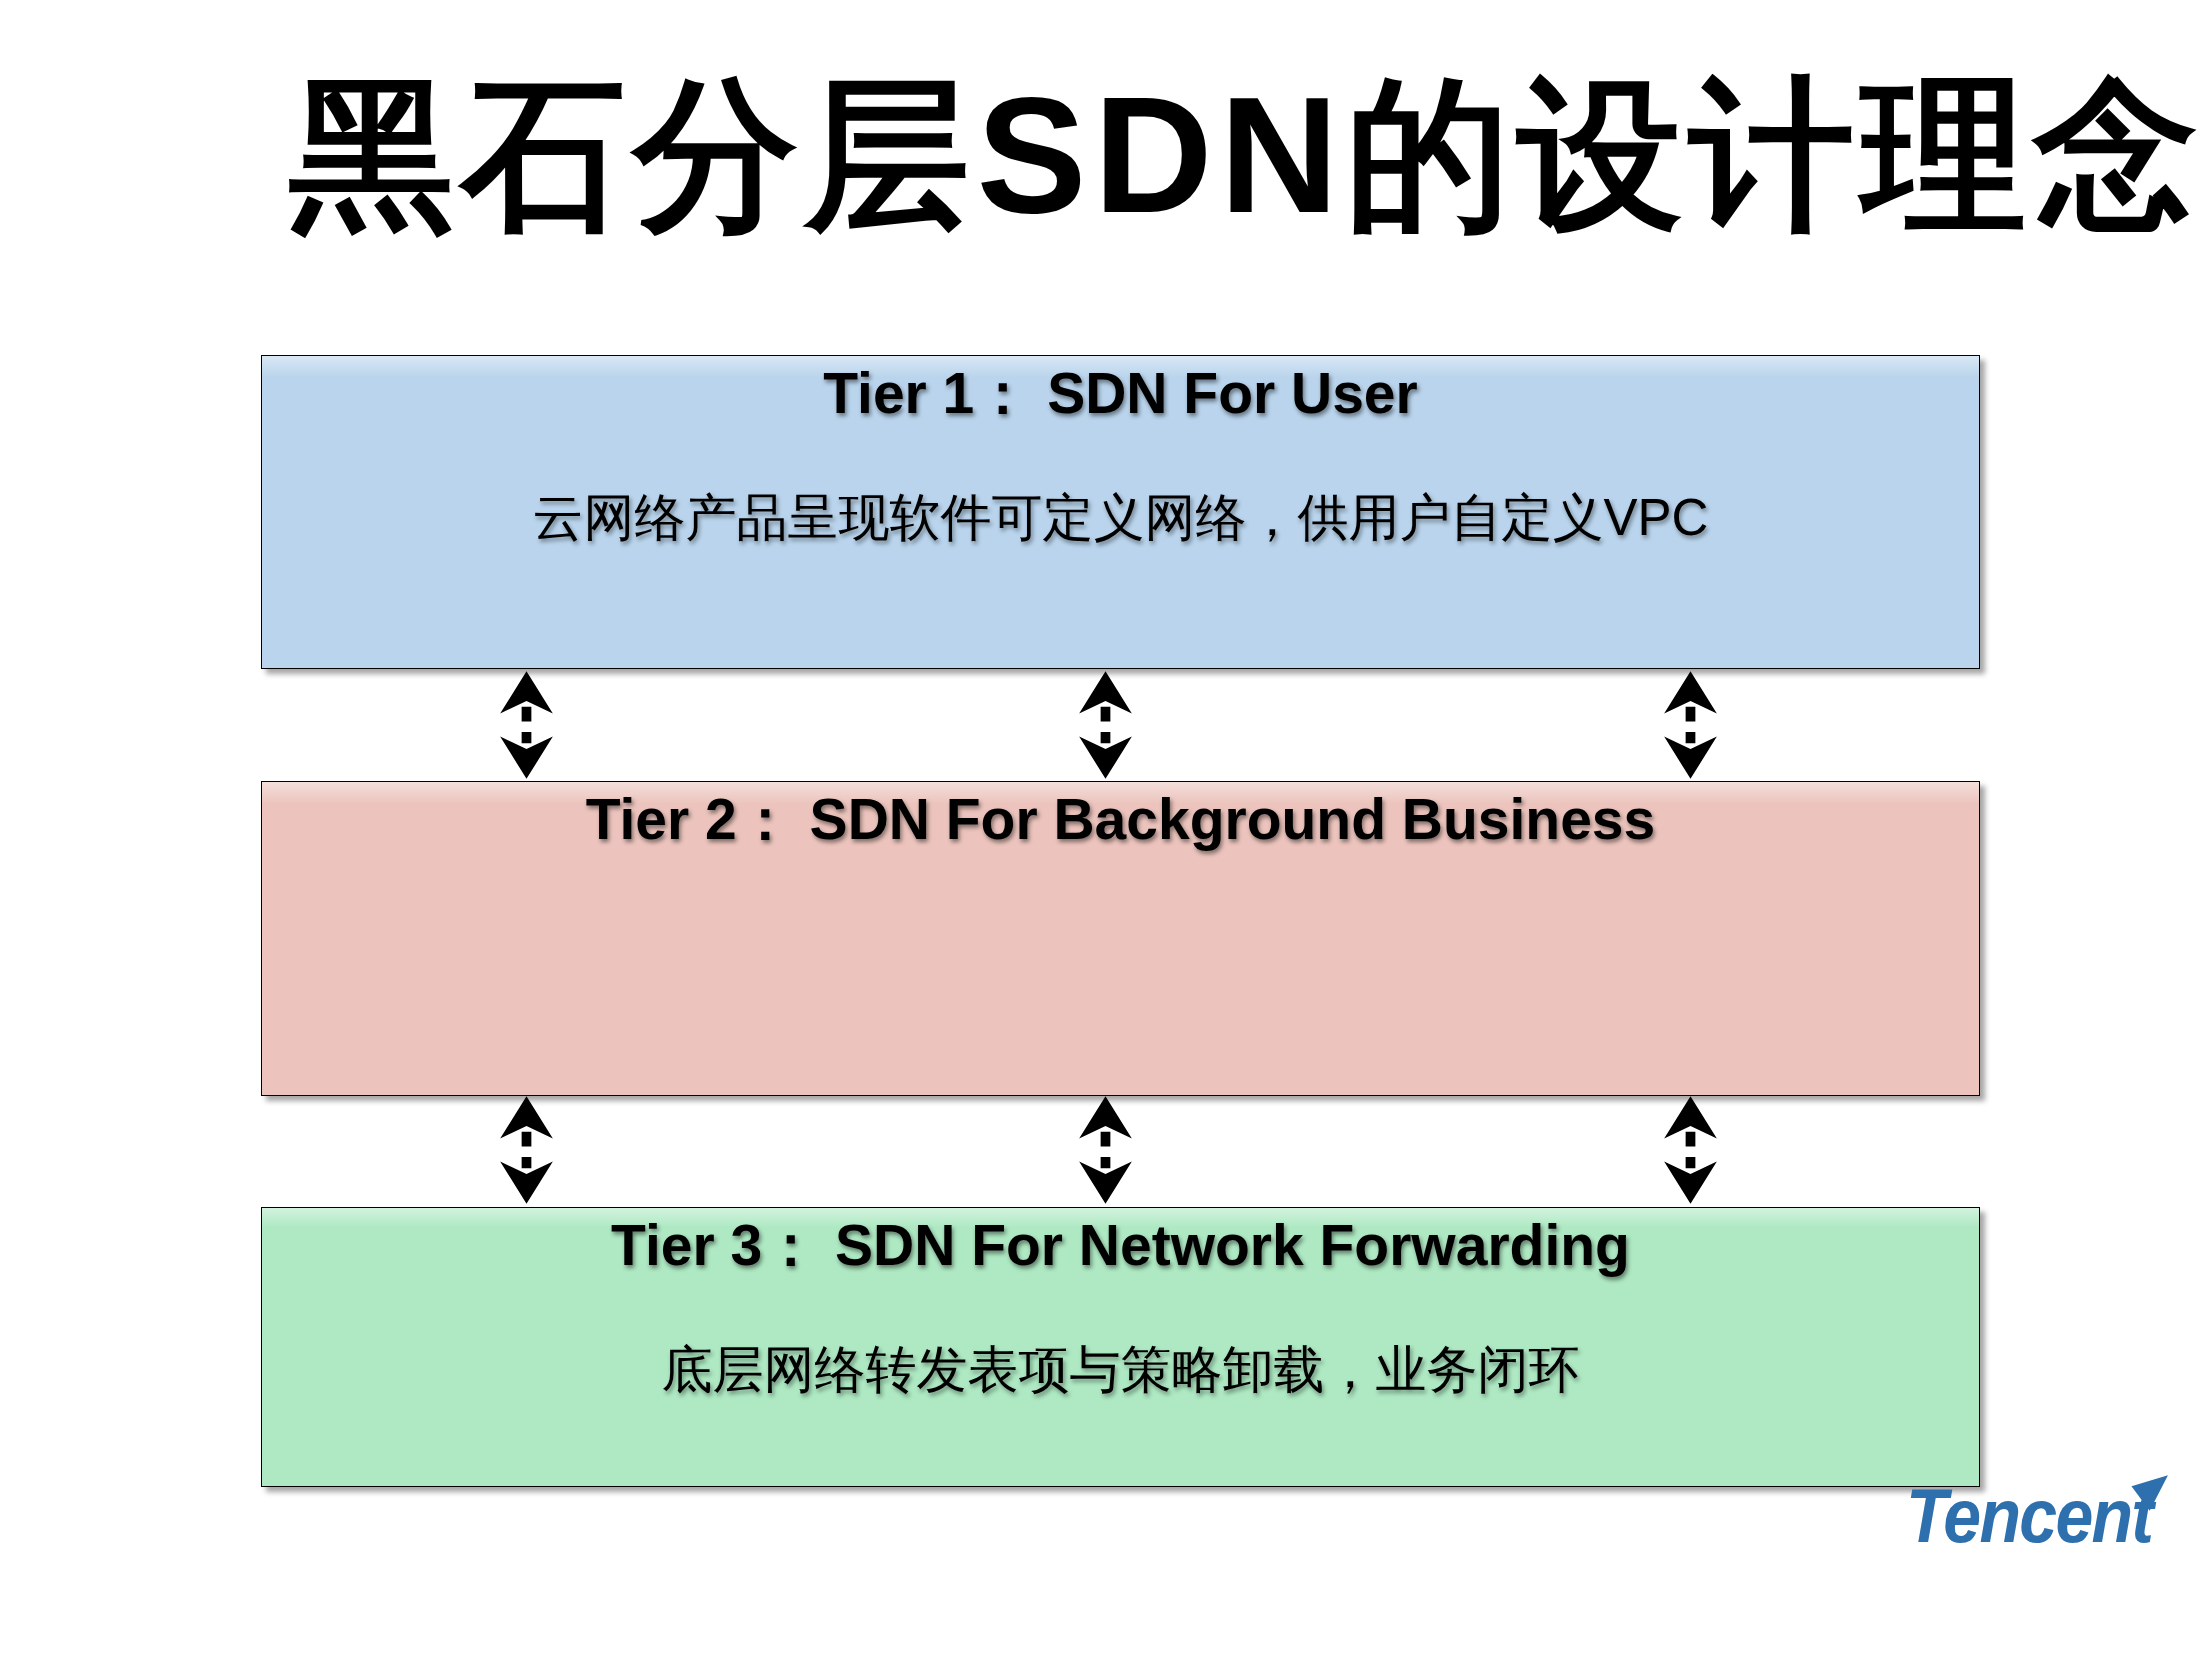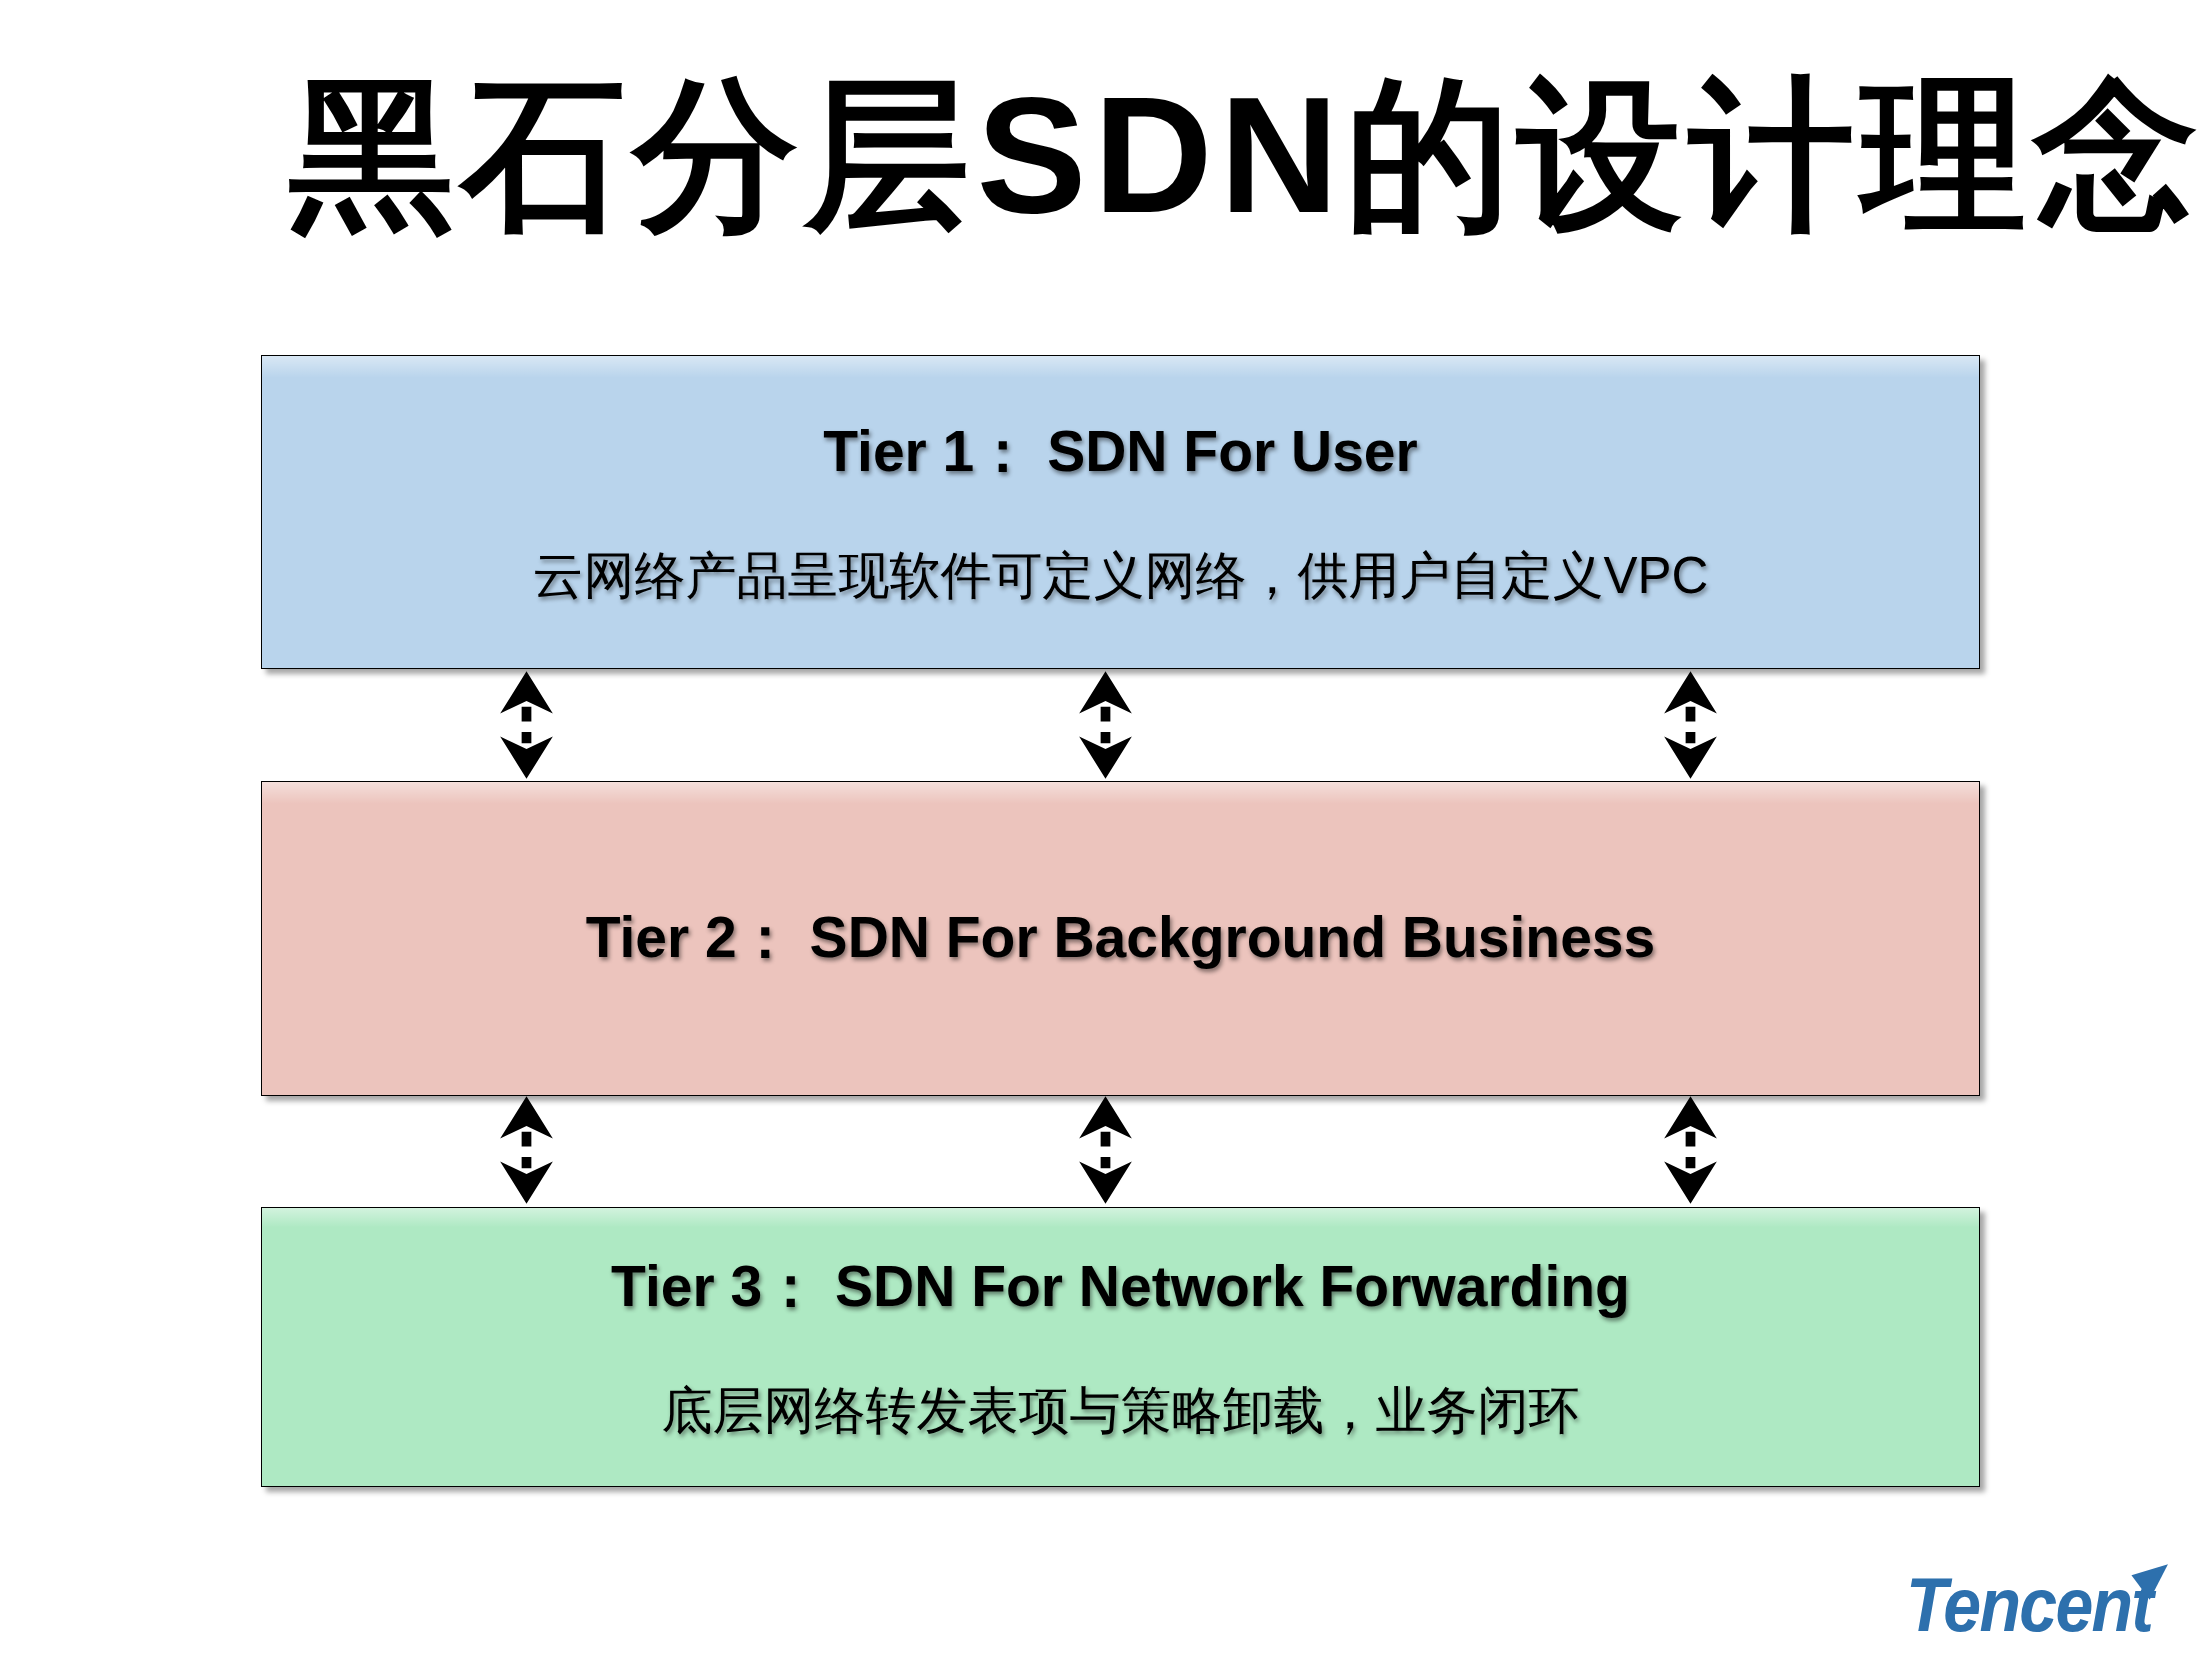--- a/index.html
+++ b/index.html
@@ -12,21 +12,21 @@
   .title{
     position:absolute;top:63px;left:0;width:100%;margin:0;
     text-align:right;font-size:165px;line-height:1.12;font-weight:700;
     letter-spacing:6.9px;white-space:nowrap;
   }
   .tier{
     position:absolute;left:261px;width:1719px;box-sizing:border-box;
     border:1.7px solid #000;
     box-shadow:4.6px 5.2px 5.2px rgba(0,0,0,0.35);
     background-image:linear-gradient(180deg,rgba(255,255,255,0.45) 0%,rgba(255,255,255,0) 7%);
-    display:flex;flex-direction:column;align-items:center;justify-content:center;
+    display:flex;flex-direction:column;align-items:center;justify-content:flex-start;
     gap:51px;text-align:center;
   }
   #tier-1{top:355px;height:314px}
   #tier-2{top:781px;height:315px}
   #tier-3{top:1207px;height:280px}
   .tier-heading{
     font-size:57px;font-weight:700;white-space:nowrap;
     text-shadow:1.7px 2.9px 4.6px rgba(0,0,0,0.45);
   }
   .tier-desc{
@@ -35,21 +35,21 @@
   }
   .arr{position:absolute;width:69px;height:110px}
   .arr polygon{fill:#000;stroke:none}
   .arr line{stroke:#000;stroke-width:17;stroke-dasharray:26 18}
   .r1{top:670px}
   .r2{top:1095px}
   .a1{left:492px}
   .a2{left:1071px}
   .a3{left:1656px}
   .logo{
-    position:absolute;left:1906px;top:1570px;width:270px;height:80px;
+    position:absolute;left:1906px;top:1481px;width:270px;height:80px;
     color:#2d70ad;
   }
   .logo-text{
     display:inline-block;font-style:italic;font-weight:700;font-size:68px;
     letter-spacing:-1.7px;transform:scaleY(1.12);transform-origin:left bottom;
     white-space:nowrap;
   }
   .logo-arrow{position:absolute;right:5.7px;top:-9.2px;width:71px;height:48px}
   .logo-arrow polygon{fill:#2d70ad}
 </style>

